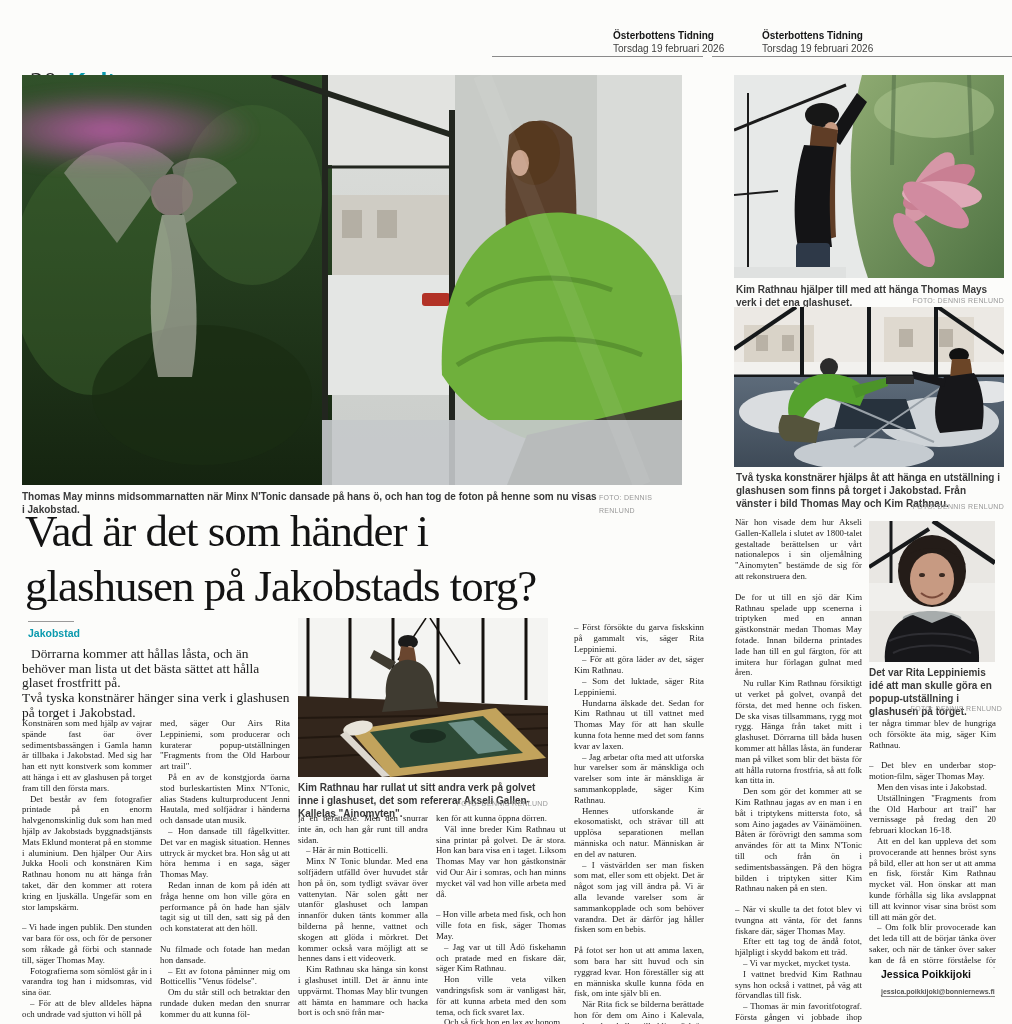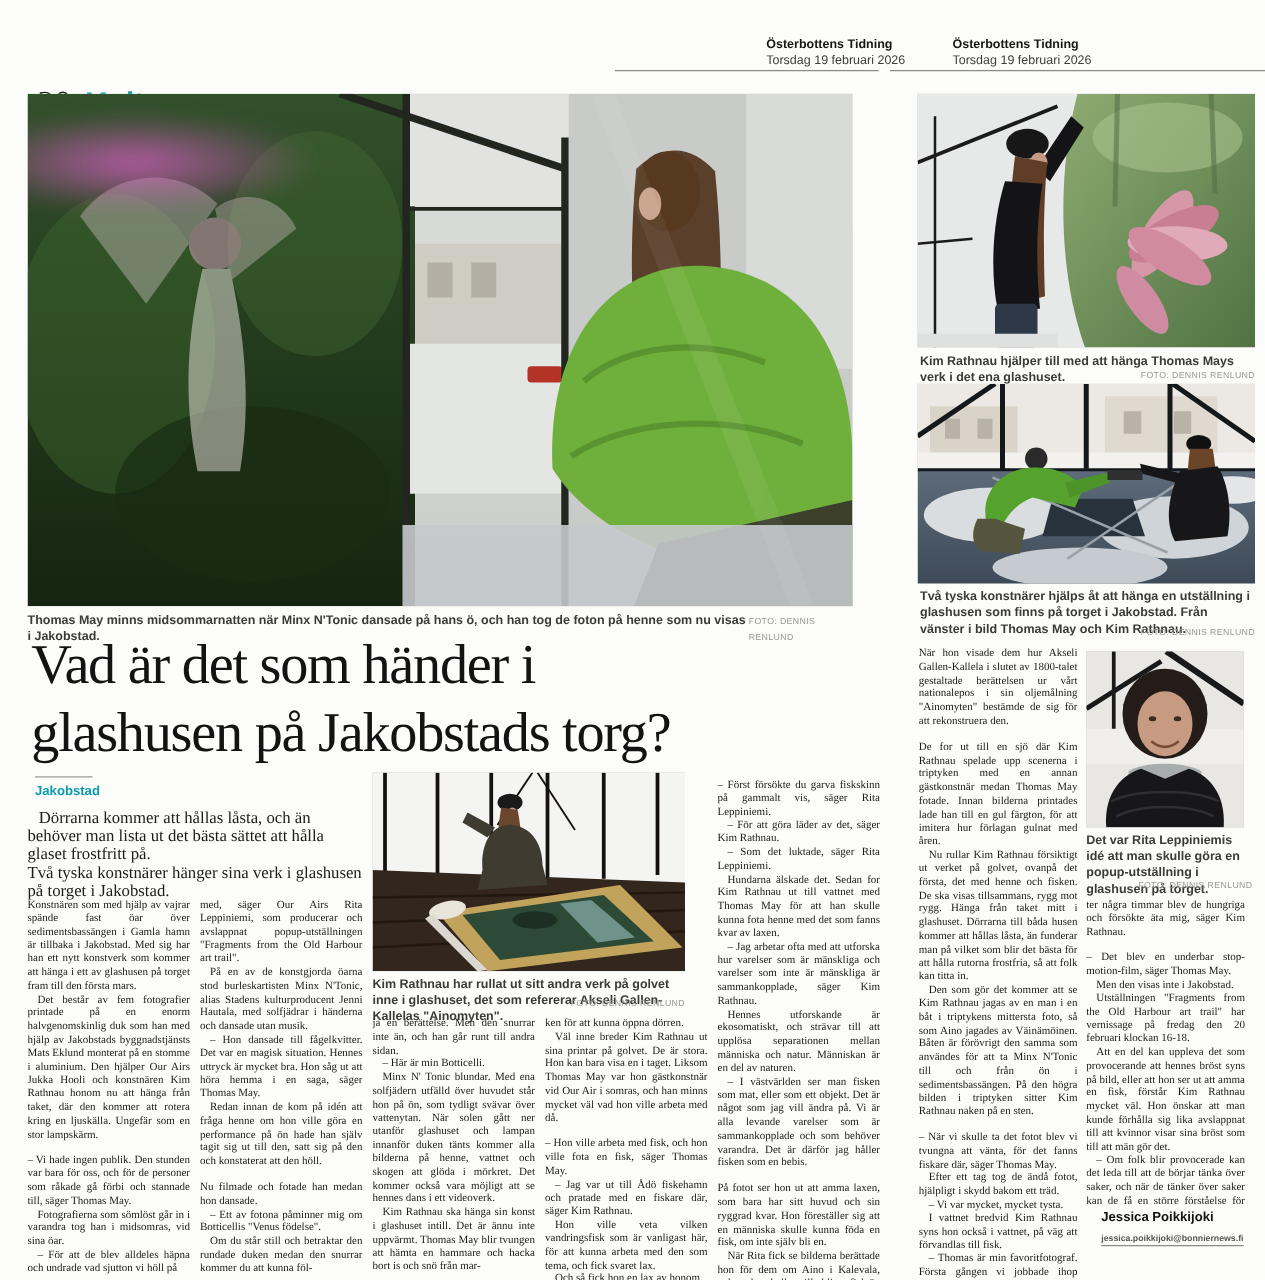--- a/index.html
+++ b/index.html
@@ -321,21 +321,21 @@
     </div>
 
   <div class="col" id="col1">
       <p class="bp">Konstnären som med hjälp av vajrar spände fast öar över sedimentsbassängen i Gamla hamn är tillbaka i Jakobstad. Med sig har han ett nytt konstverk som kommer att hänga i ett av glashusen på torget fram till den första mars.</p>
       <p class="bp ind">Det består av fem fotografier printade på en enorm halvgenomskinlig duk som han med hjälp av Jakobstads byggnadstjänsts Mats Eklund monterat på en stomme i aluminium. Den hjälper Our Airs Jukka Hooli och konstnären Kim Rathnau honom nu att hänga från taket, där den kommer att rotera kring en ljuskälla. Ungefär som en stor lampskärm.</p>
       <p class="bp sp"><b>– Vi hade ingen</b> publik. Den stunden var bara för oss, och för de personer som råkade gå förbi och stannade till, säger Thomas May.</p>
       <p class="bp ind">Fotografierna som sömlöst går in i varandra tog han i midsomras, vid sina öar.</p>
       <p class="bp ind">– För att de blev alldeles häpna och undrade vad sjutton vi höll på</p>
     </div>
   <div class="col" id="col2">
-      <p class="bp">med, säger Our Airs Rita Leppiniemi, som producerar och avslappnat popup-utställningen "Fragments from the Old Harbour art trail".</p>
+      <p class="bp">med, säger Our Airs Rita Leppiniemi, som producerar och kuraterar popup-utställningen "Fragments from the Old Harbour art trail".</p>
       <p class="bp ind">På en av de konstgjorda öarna stod burleskartisten Minx N'Tonic, alias Stadens kulturproducent Jenni Hautala, med solfjädrar i händerna och dansade utan musik.</p>
       <p class="bp ind">– Hon dansade till fågelkvitter. Det var en magisk situation. Hennes uttryck är mycket bra. Hon såg ut att höra hemma i en saga, säger Thomas May.</p>
       <p class="bp ind">Redan innan de kom på idén att fråga henne om hon ville göra en performance på ön hade han själv tagit sig ut till den, satt sig på den och konstaterat att den höll.</p>
       <p class="bp sp"><b>Nu filmade och</b> fotade han medan hon dansade.</p>
       <p class="bp ind">– Ett av fotona påminner mig om Botticellis "Venus födelse".</p>
       <p class="bp ind">Om du står still och betraktar den rundade duken medan den snurrar kommer du att kunna föl-</p>
     </div>
   <div class="col" id="col3">
       <p class="bp">ja en berättelse. Men den snurrar inte än, och han går runt till andra sidan.</p>
       <p class="bp ind">– Här är min Botticelli.</p>

